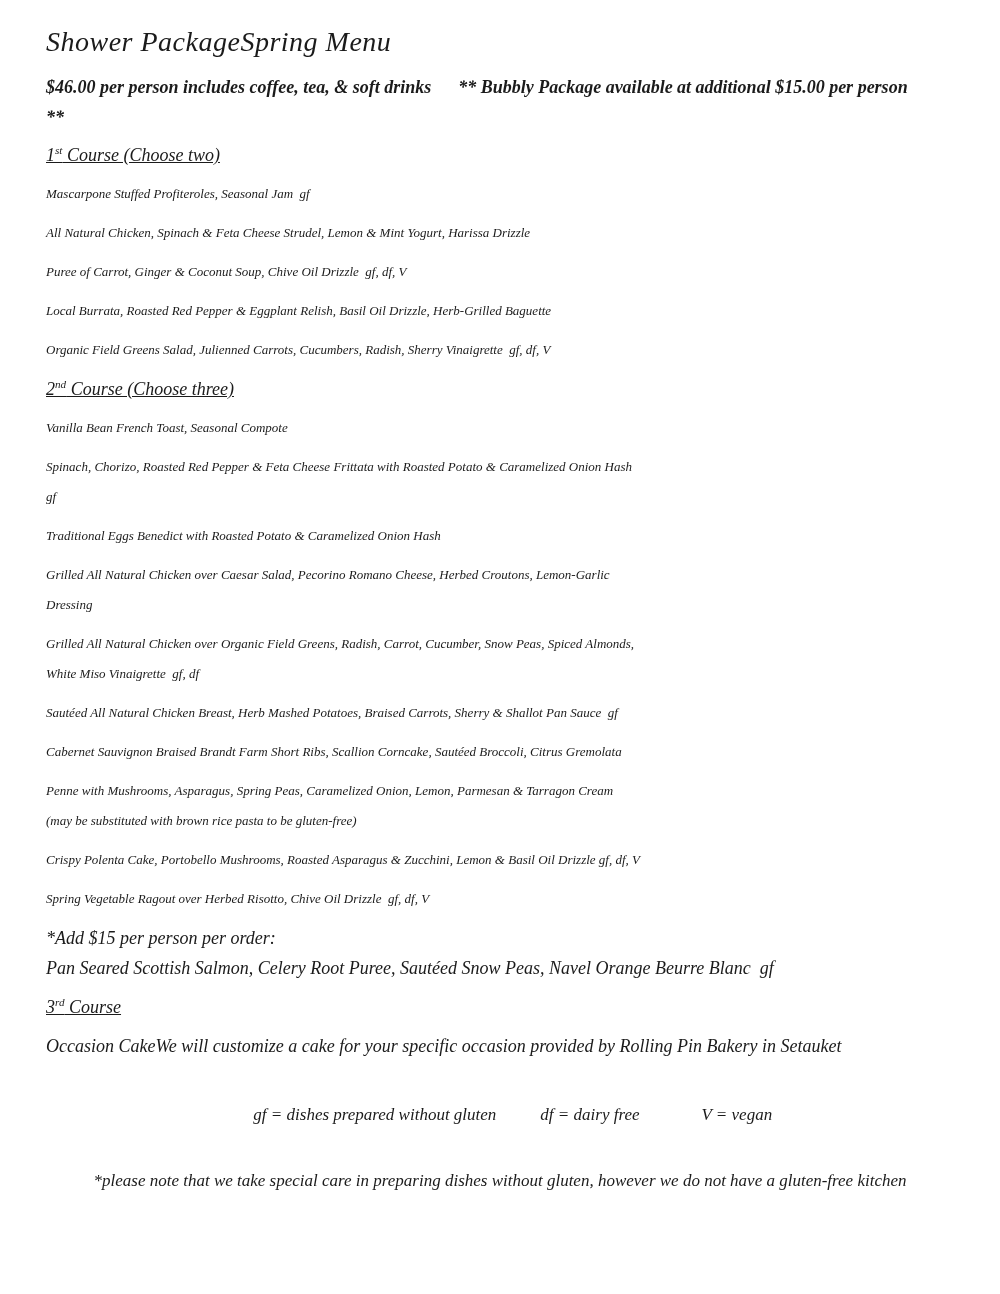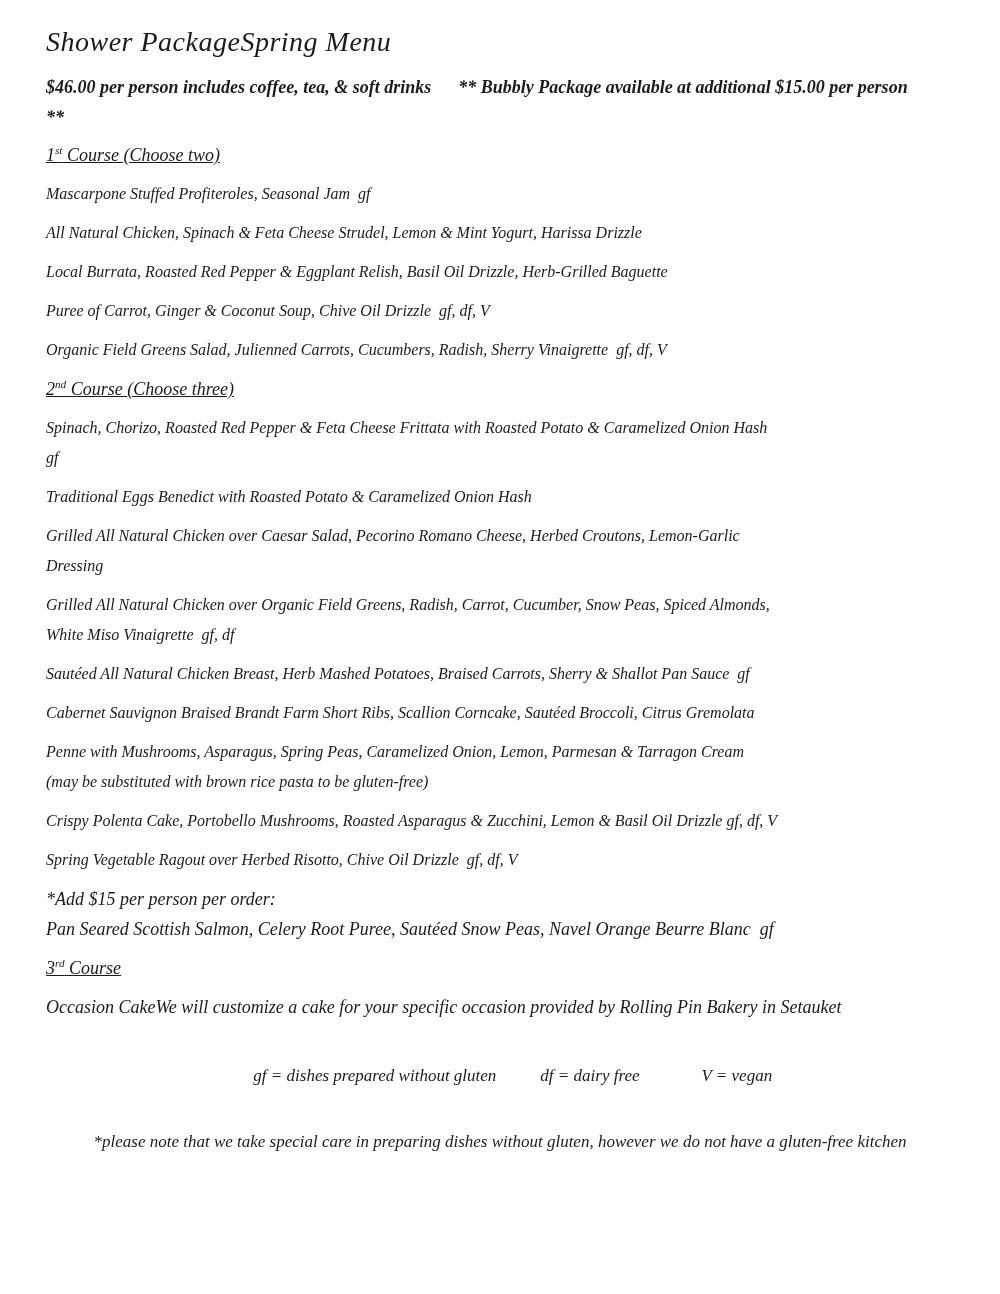--- a/index.html
+++ b/index.html
@@ -41,21 +41,21 @@
     margin-bottom: 9px;
     white-space: pre-wrap;
   }
   .course-heading .hu { text-decoration: underline; }
   .course-heading sup {
     font-size: 0.62em;
     vertical-align: super;
     line-height: 0;
   }
   .item {
-    font-size: 16px;
+    font-size: 13px;
     line-height: 30px;
     margin-bottom: 9px;
     white-space: pre-wrap;
   }
   .addon {
     font-size: 18px;
     line-height: 30px;
     margin-bottom: 9px;
     white-space: pre-wrap;
   }
@@ -92,27 +92,28 @@
     <span class="title">Spring Menu</span>
   </div>
 
   <p class="intro">$46.00 per person includes coffee, tea, &amp; soft drinks      ** Bubbly Package available at additional $15.00 per person
 **</p>
 
   <div>
     <p class="course-heading"><span class="hu"><span>1</span><sup>st</sup><span> Course (Choose two)</span></span></p>
     <p class="item">Mascarpone Stuffed Profiteroles, Seasonal Jam  gf</p>
     <p class="item">All Natural Chicken, Spinach &amp; Feta Cheese Strudel, Lemon &amp; Mint Yogurt, Harissa Drizzle</p>
+    <p class="item">Puree of Carrot, Ginger &amp; Coconut Soup, Chive Oil Drizzle  gf, df, V</p>
     <p class="item">Local Burrata, Roasted Red Pepper &amp; Eggplant Relish, Basil Oil Drizzle, Herb-Grilled Baguette</p>
-    <p class="item">Puree of Carrot, Ginger &amp; Coconut Soup, Chive Oil Drizzle  gf, df, V</p>
     <p class="item">Organic Field Greens Salad, Julienned Carrots, Cucumbers, Radish, Sherry Vinaigrette  gf, df, V</p>
   </div>
 
   <div>
     <p class="course-heading"><span class="hu"><span>2</span><sup>nd</sup><span> Course (Choose three)</span></span></p>
+    <p class="item">Vanilla Bean French Toast, Seasonal Compote</p>
     <p class="item">Spinach, Chorizo, Roasted Red Pepper &amp; Feta Cheese Frittata with Roasted Potato &amp; Caramelized Onion Hash
 gf</p>
     <p class="item">Traditional Eggs Benedict with Roasted Potato &amp; Caramelized Onion Hash</p>
     <p class="item">Grilled All Natural Chicken over Caesar Salad, Pecorino Romano Cheese, Herbed Croutons, Lemon-Garlic
 Dressing</p>
     <p class="item">Grilled All Natural Chicken over Organic Field Greens, Radish, Carrot, Cucumber, Snow Peas, Spiced Almonds,
 White Miso Vinaigrette  gf, df</p>
     <p class="item">Sautéed All Natural Chicken Breast, Herb Mashed Potatoes, Braised Carrots, Sherry &amp; Shallot Pan Sauce  gf</p>
     <p class="item">Cabernet Sauvignon Braised Brandt Farm Short Ribs, Scallion Corncake, Sautéed Broccoli, Citrus Gremolata</p>
     <p class="item">Penne with Mushrooms, Asparagus, Spring Peas, Caramelized Onion, Lemon, Parmesan &amp; Tarragon Cream

